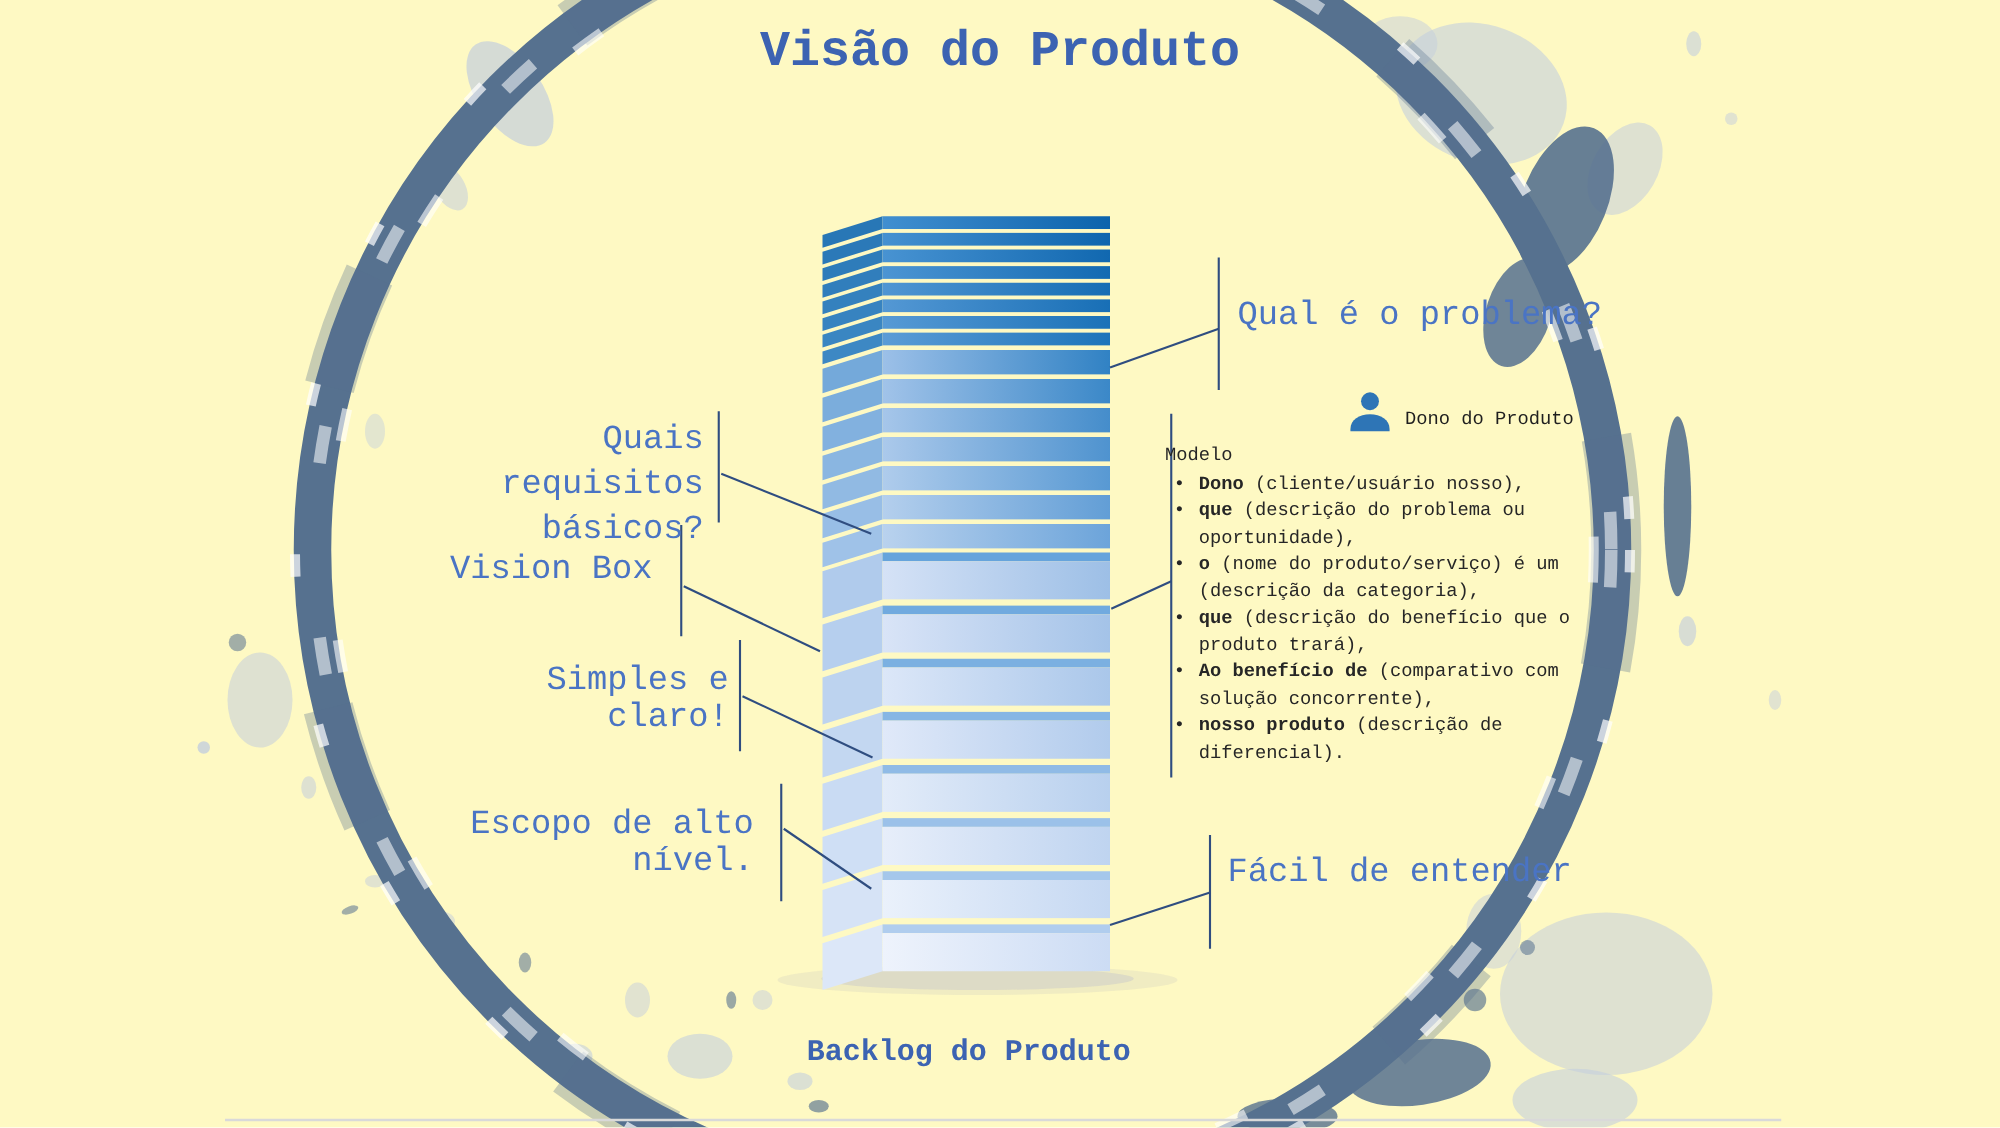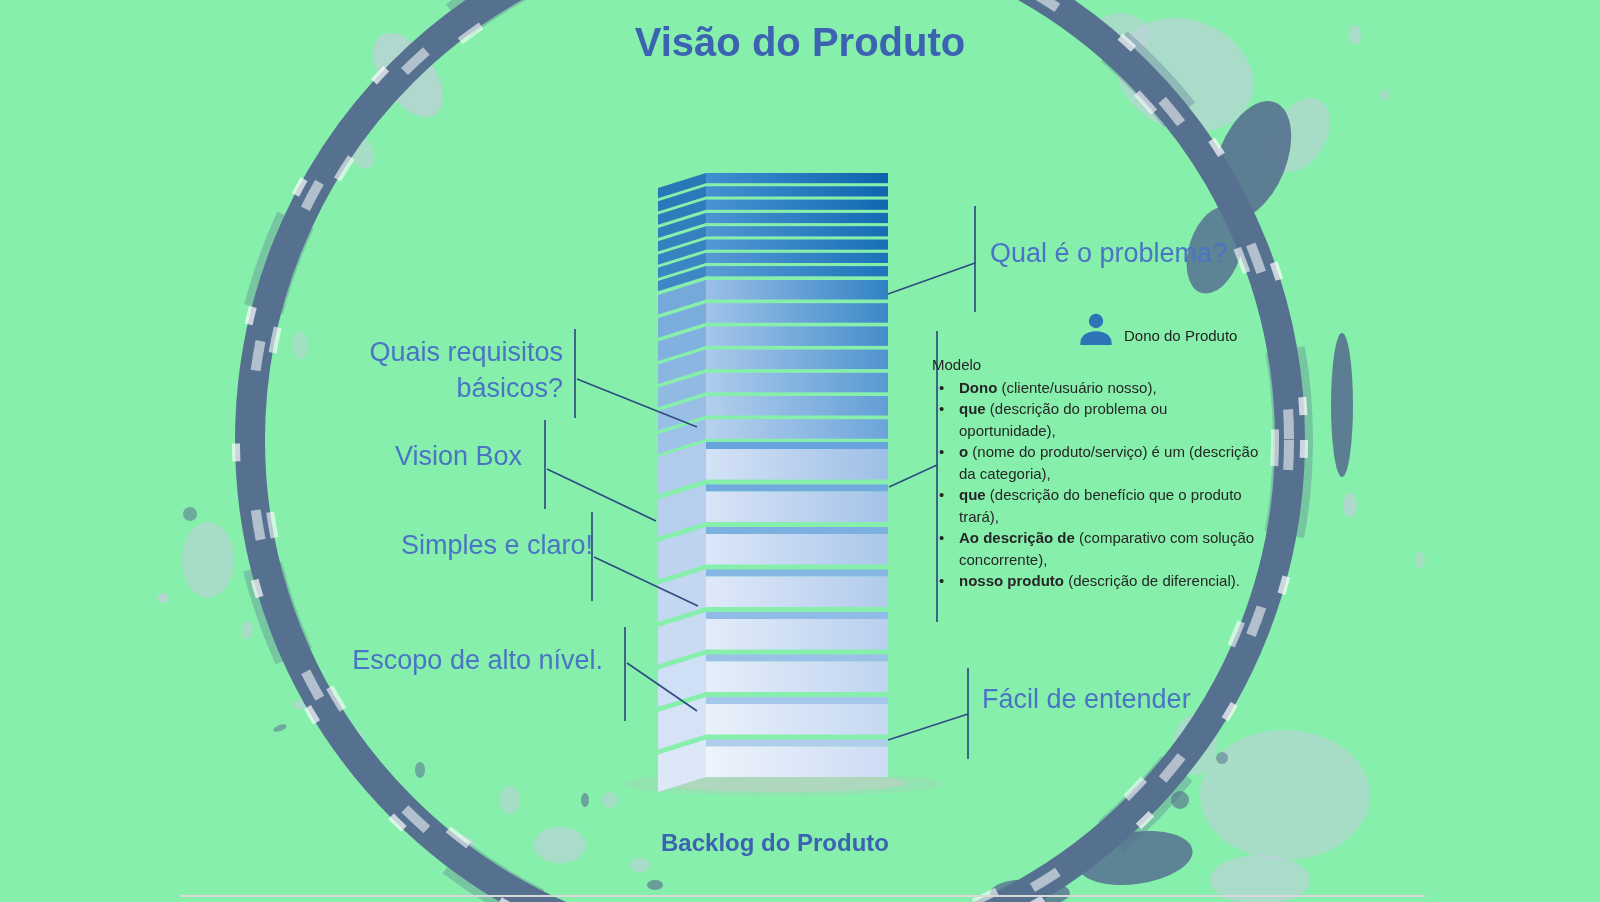--- a/index.html
+++ b/index.html
@@ -1,32 +1,32 @@
 <!DOCTYPE html>
 <html><head>
 <meta charset="utf-8">
 <style>
   html,body{margin:0;padding:0;background:#fff;}
-  .stage{position:relative;width:1600px;height:902px;background:#86efac;overflow:hidden;
-         font-family:Liberation Sans, sans-serif;}
+  .stage{position:relative;width:1600px;height:902px;background:#fef9c3;overflow:hidden;
+         font-family:Liberation Mono, monospace;}
   svg.bg{position:absolute;left:0;top:0;display:block;}
   .ring{fill:none;stroke:#56718f;stroke-width:30;}
   .ring-blotch{fill:none;stroke:#56718f;stroke-width:40;stroke-dasharray:95 260;opacity:.32;}
   .erode{fill:none;stroke:#ffffff;}
   .cl{stroke:#2f4d80;stroke-width:1.7;}
   .splash-l{fill:#c3cedd;}
   .splash-d{fill:#56718f;}
   .title{position:absolute;left:600px;top:20px;width:400px;text-align:center;
          font-size:40px;font-weight:bold;color:#3c63b2;}
   .lbl{position:absolute;color:#4a74c4;font-size:27px;white-space:nowrap;}
   .lbl.right-align{white-space:normal;text-align:right;}
   .lbl-problem{left:990px;top:238px;}
   .lbl-req{left:330px;top:334px;width:233px;line-height:36px;}
   .lbl-vision{left:330px;top:441px;width:192px;}
-  .lbl-simple{left:360px;top:530px;width:233px;}
+  .lbl-simple{left:350px;top:530px;width:233px;}
   .lbl-scope{left:330px;top:645px;width:273px;}
   .lbl-easy{left:982px;top:684px;}
   .backlog{position:absolute;left:625px;top:829px;width:300px;text-align:center;
            font-size:24px;font-weight:bold;color:#3c63b2;}
   .owner-icon{position:absolute;left:1076px;top:310px;width:40px;height:40px;}
   .owner-icon svg{display:block;width:40px;height:40px;fill:#2e75b6;}
   .owner-label{position:absolute;left:1124px;top:327px;font-size:15px;color:#1f1f1f;}
   .model{position:absolute;left:932px;top:354px;width:334px;color:#262626;
          font-size:15px;line-height:21.5px;}
   .model-heading{margin:0 0 1px 0;}
@@ -285,18 +285,18 @@
   </div>
   <div class="owner-label">Dono do Produto</div>
 
   <div class="model">
     <p class="model-heading">Modelo</p>
     <ul>
       <li><span class="b">Dono</span><span> (cliente/usuário nosso),</span></li>
       <li><span class="b">que</span><span> (descrição do problema ou oportunidade),</span></li>
       <li><span class="b">o</span><span> (nome do produto/serviço) é um (descrição da categoria),</span></li>
       <li><span class="b">que</span><span> (descrição do benefício que o produto trará),</span></li>
-      <li><span class="b">Ao descrição de</span><span> (comparativo com solução concorrente),</span></li>
+      <li><span class="b">Ao benefício de</span><span> (comparativo com solução concorrente),</span></li>
       <li><span class="b">nosso produto</span><span> (descrição de diferencial).</span></li>
     </ul>
   </div>
 
 </div>
 
 </body></html>

